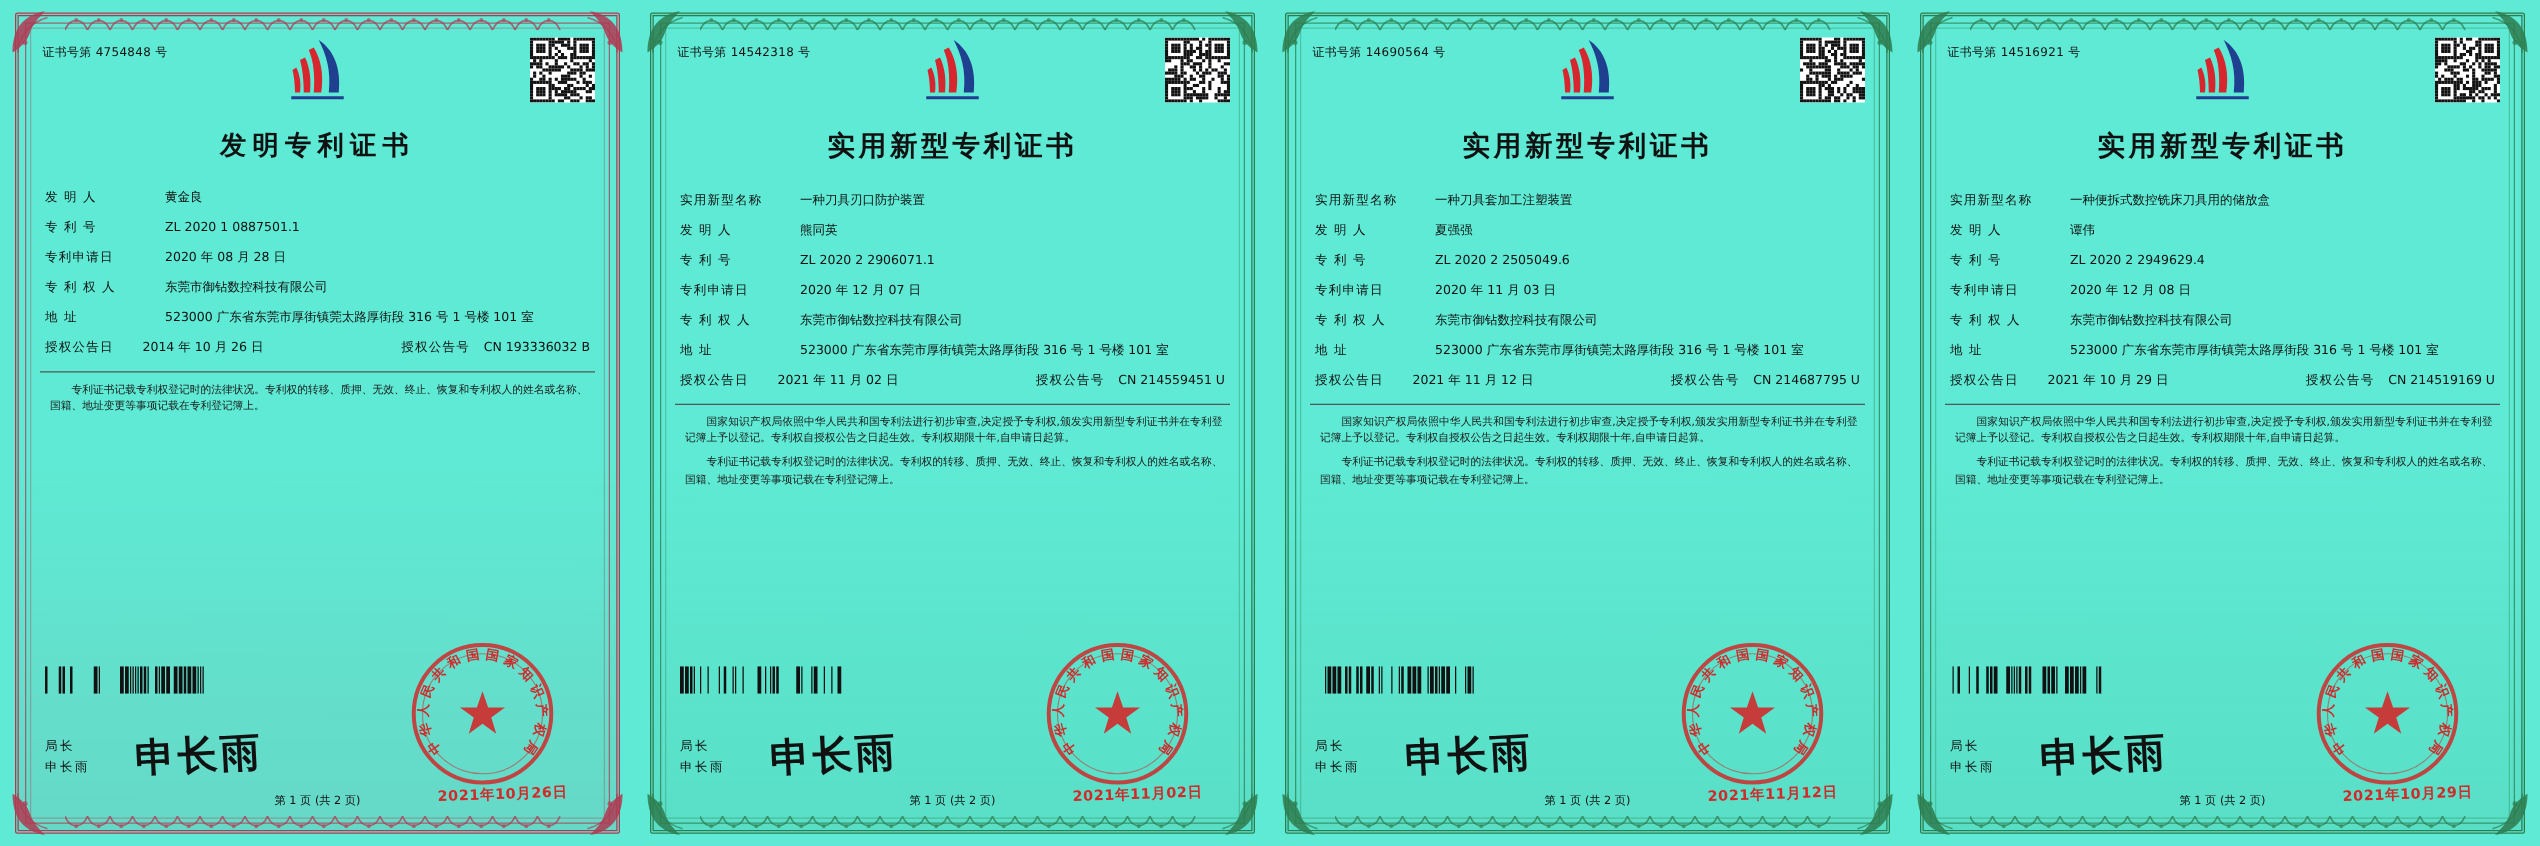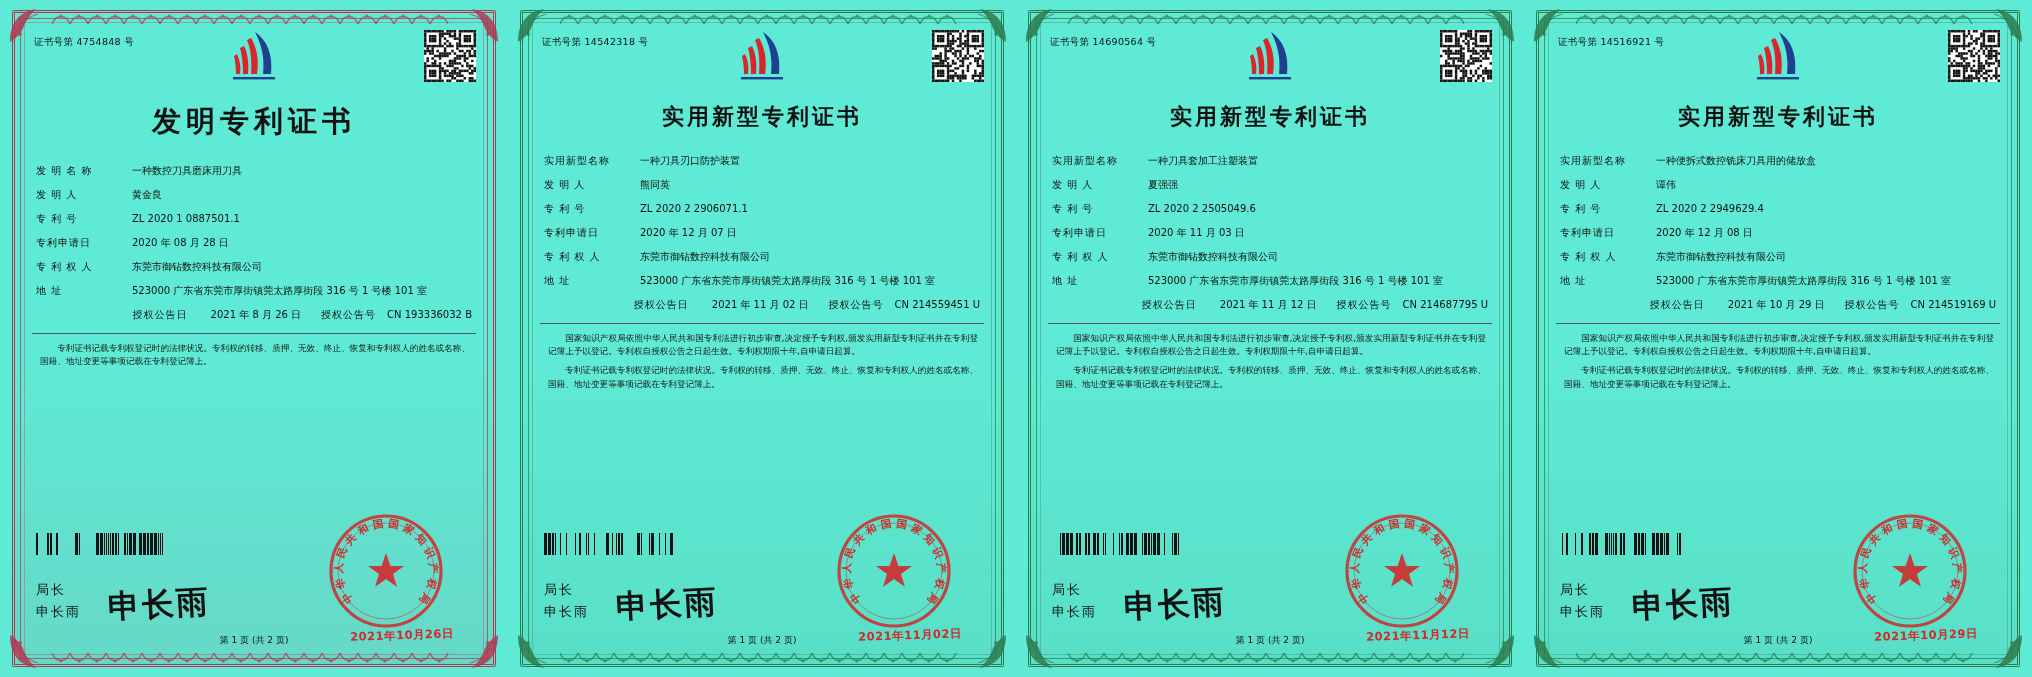--- a/index.html
+++ b/index.html
@@ -81,21 +81,21 @@
     width:52px;height:52px;
     background:#fff;
   }
   .qr svg{display:block;}
 
   .title{
     margin-top:4px;
     text-align:center;
     font-family:"DejaVu Serif","Liberation Serif",serif;
     font-weight:bold;
-    font-size:29px;
+    font-size:21px;
     letter-spacing:5px;
     color:#111;
   }
   .title.small{font-size:22px;letter-spacing:3px;}
 
   .fields{
     margin-top:22px;
     padding-left:6px;
     padding-right:6px;
     font-size:10px;
@@ -111,21 +111,21 @@
     flex:0 0 auto;
     width:78px;
     white-space:nowrap;
     letter-spacing:1px;
   }
   .lab.wide{width:96px;}
   .val{
     flex:1 1 auto;
     word-break:break-all;
   }
-  .row.two{justify-content:flex-end;}
+  .row.two{justify-content:space-between;gap:40px;}
   .half{display:flex;align-items:flex-start;}
   .half .lab{width:78px;}
   .half.r{margin-left:20px;}
   .half.r .lab{width:66px;}
 
   .rule{
     margin:10px 2px 8px 2px;
     border:0;border-top:1px solid #555;
   }
 
@@ -138,21 +138,21 @@
   }
   .para p{margin:0 0 5px 0;text-indent:2em;}
 
   .barcode{
     position:absolute;left:6px;bottom:96px;
     width:132px;height:22px;
   }
 
   .sign{
     position:absolute;left:6px;bottom:28px;
-    font-size:13px;color:#111;line-height:1.7;
+    font-size:10px;color:#111;line-height:1.7;
   }
   .sign .l{letter-spacing:2px;}
   .handwrite{
     position:absolute;left:78px;bottom:24px;
     font-family:"DejaVu Serif","Liberation Serif",serif;
     font-size:32px;
     color:#111;
     font-weight:bold;
     letter-spacing:2px;
     transform:rotate(-3deg);
@@ -559,24 +559,20 @@
               <rect x="36" y="48" width="2.4" height="2.4" fill="#111"></rect>
               <rect x="43.199999999999996" y="48" width="2.4" height="2.4" fill="#111"></rect>
               <rect x="45.6" y="48" width="2.4" height="2.4" fill="#111"></rect>
               <rect x="48" y="48" width="2.4" height="2.4" fill="#111"></rect>
             </svg>
           </div>
         </div>
         <div class="title">发明专利证书</div>
         <div class="fields">
           <div class="row">
-            <span class="lab wide">发 明 名 称</span>
-            <span class="val">一种数控刀具磨床用刀具</span>
-          </div>
-          <div class="row">
             <span class="lab wide">发 明 人</span>
             <span class="val">黄金良</span>
           </div>
           <div class="row">
             <span class="lab wide">专 利 号</span>
             <span class="val">ZL 2020 1 0887501.1</span>
           </div>
           <div class="row">
             <span class="lab wide">专利申请日</span>
             <span class="val">2020 年 08 月 28 日</span>
@@ -585,21 +581,21 @@
             <span class="lab wide">专 利 权 人</span>
             <span class="val">东莞市御钻数控科技有限公司</span>
           </div>
           <div class="row">
             <span class="lab wide">地       址</span>
             <span class="val">523000  广东省东莞市厚街镇莞太路厚街段 316 号 1 号楼 101 室</span>
           </div>
           <div class="row two">
             <span class="half">
               <span class="lab">授权公告日</span>
-              <span class="val">2021 年 8 月 26 日</span>
+              <span class="val">2014 年 10 月 26 日</span>
             </span>
             <span class="half r">
               <span class="lab">授权公告号</span>
               <span class="val">CN 193336032 B</span>
             </span>
           </div>
         </div>
         <hr class="rule">
         <div class="para">
           <p>专利证书记载专利权登记时的法律状况。专利权的转移、质押、无效、终止、恢复和专利权人的姓名或名称、国籍、地址变更等事项记载在专利登记簿上。</p>

